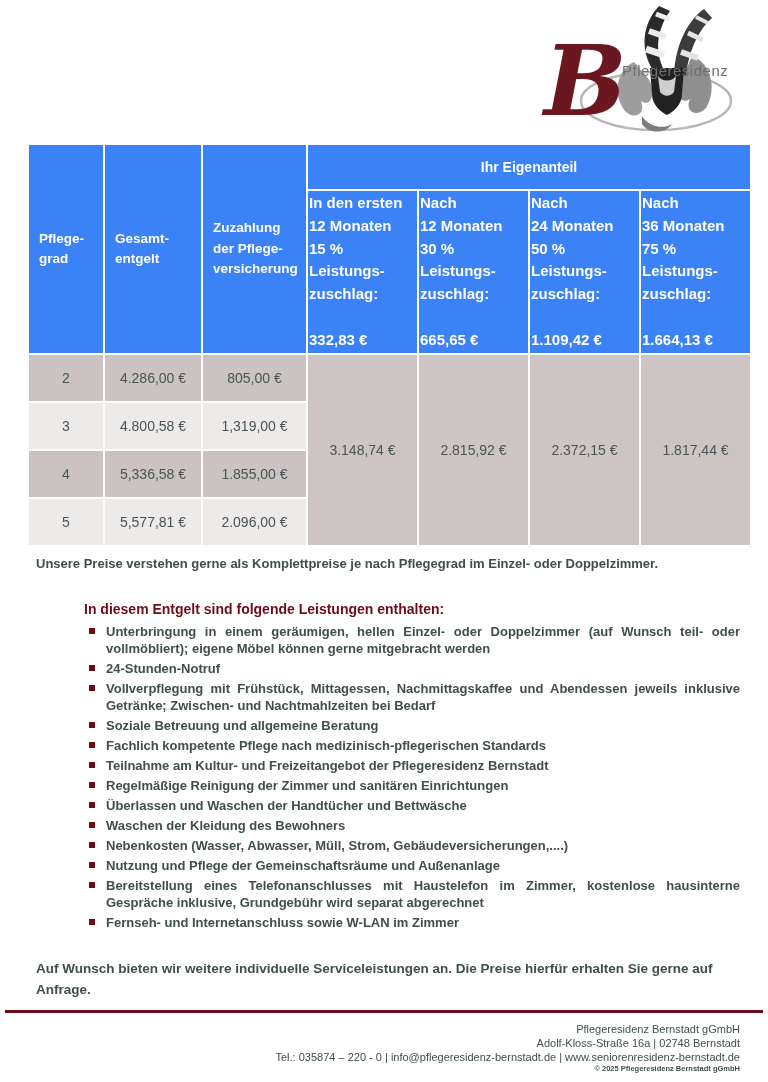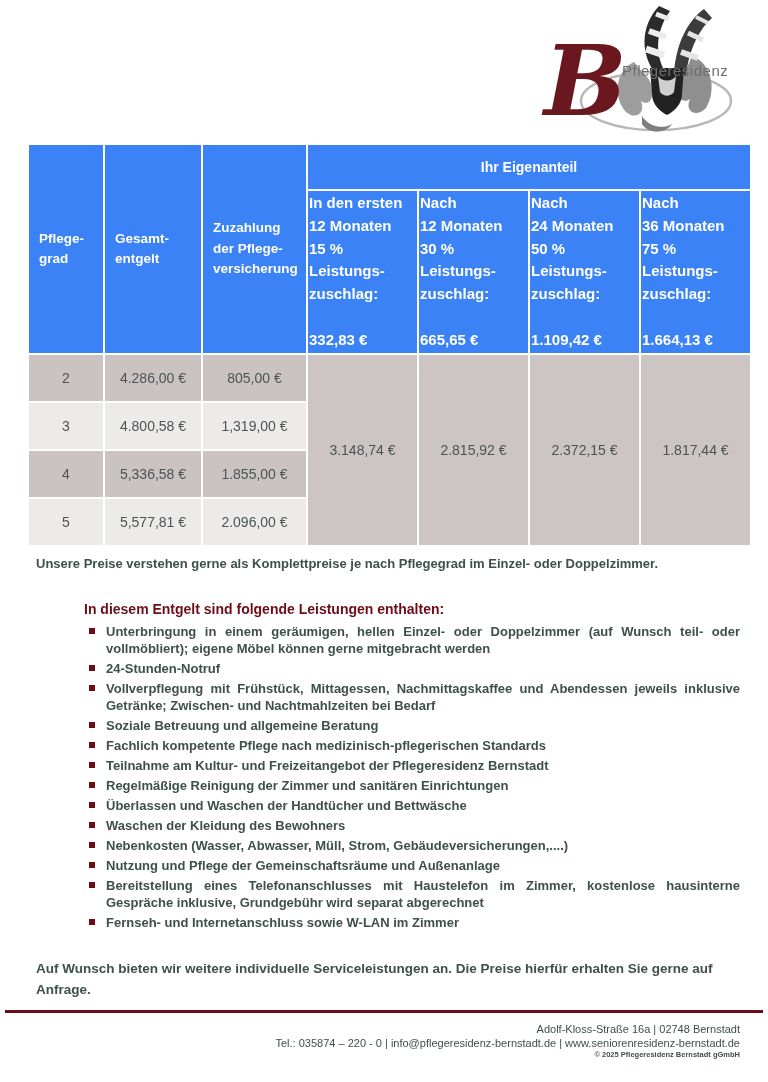--- a/index.html
+++ b/index.html
@@ -182,18 +182,19 @@
       <li>Nebenkosten (Wasser, Abwasser, Müll, Strom, Gebäudeversicherungen,....)</li>
       <li>Nutzung und Pflege der Gemeinschaftsräume und Außenanlage</li>
       <li>Bereitstellung eines Telefonanschlusses mit Haustelefon im Zimmer, kostenlose hausinterne Gespräche inklusive, Grundgebühr wird separat abgerechnet</li>
       <li>Fernseh- und Internetanschluss sowie W-LAN im Zimmer</li>
     </ul>
     <p class="outro">Auf Wunsch bieten wir weitere individuelle Serviceleistungen an. Die Preise hierfür erhalten Sie gerne auf Anfrage.</p>
   </div>
 
   <div class="divider"></div>
   <div class="footer">
+    <div>Pflegeresidenz Bernstadt gGmbH</div>
     <div>Adolf-Kloss-Straße 16a | 02748 Bernstadt</div>
     <div>Tel.: 035874 – 220 - 0 | info@pflegeresidenz-bernstadt.de | www.seniorenresidenz-bernstadt.de</div>
     <div class="copy">© 2025  Pflegeresidenz Bernstadt gGmbH</div>
   </div>
 
 </div>
 
 </body></html>

